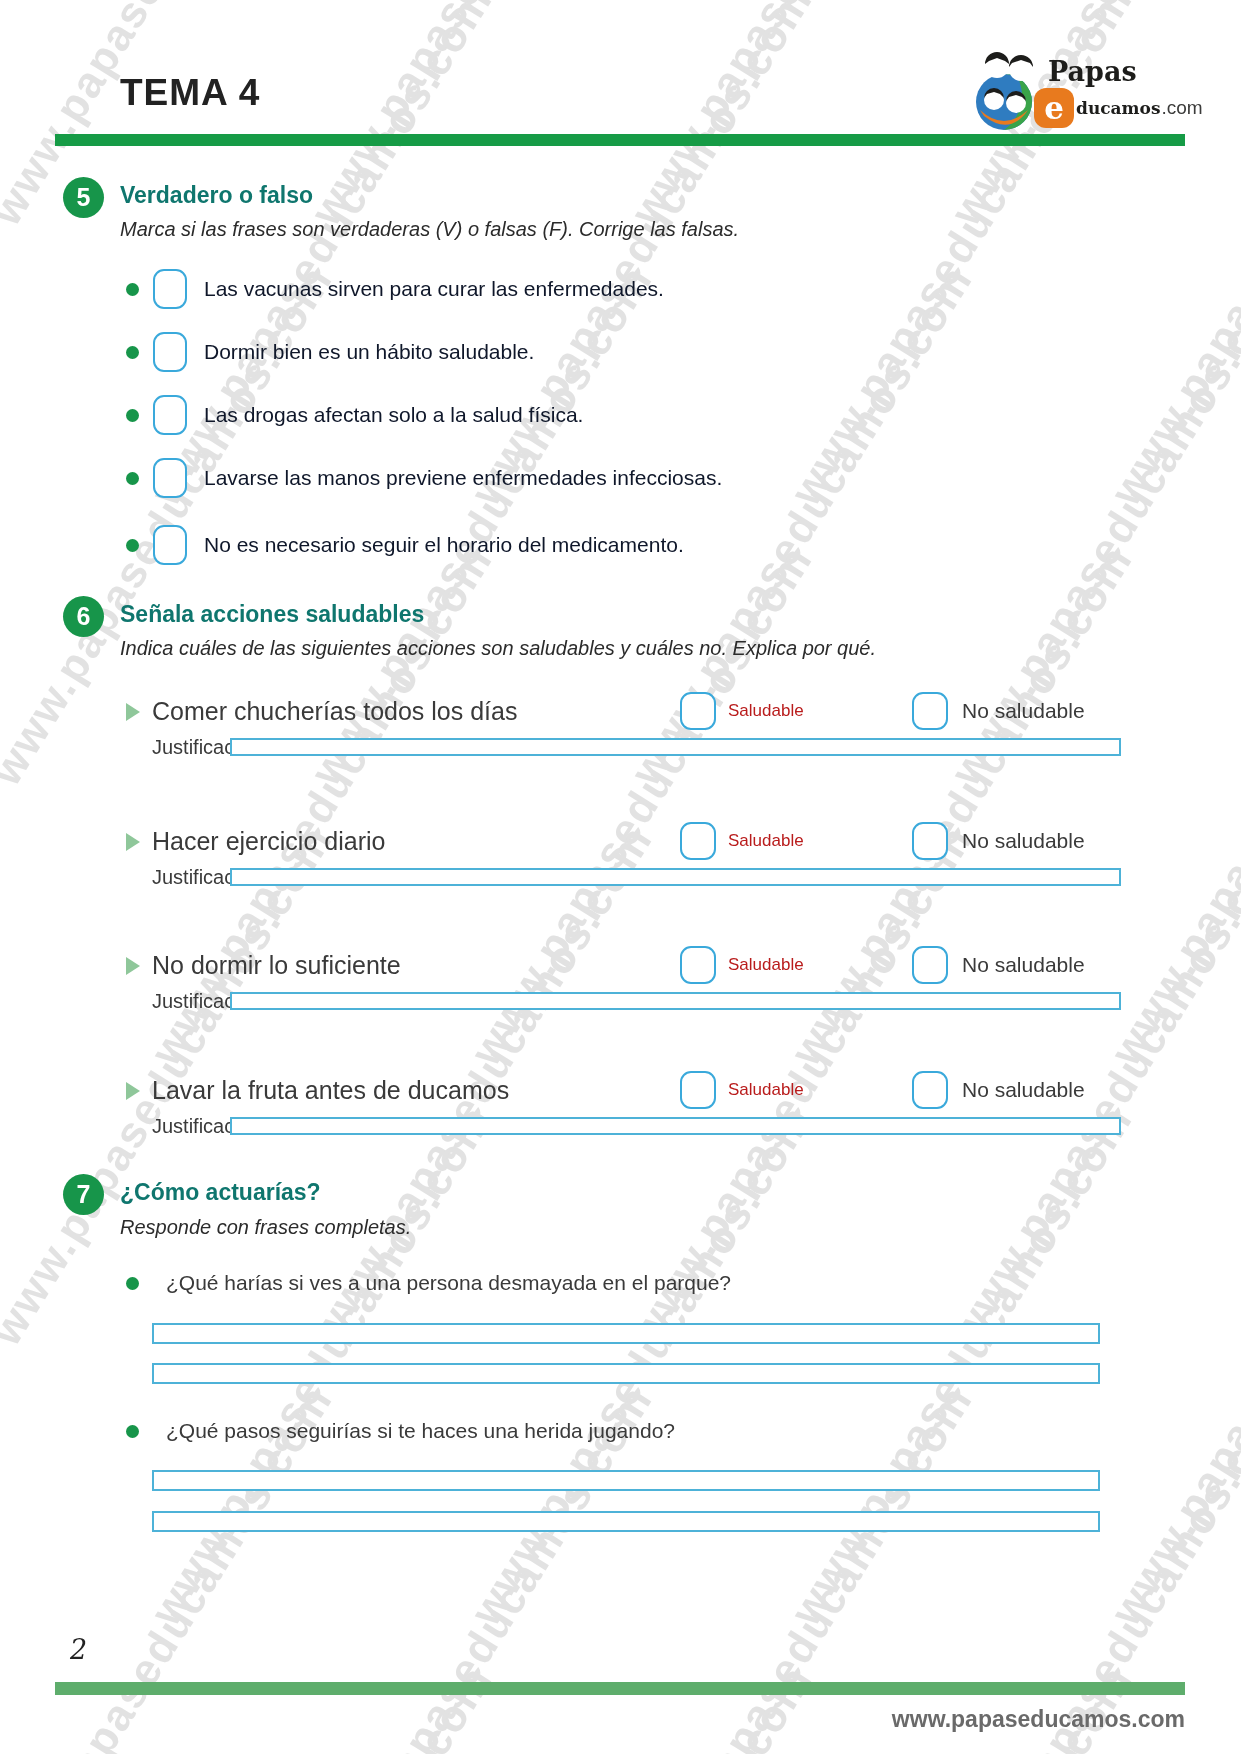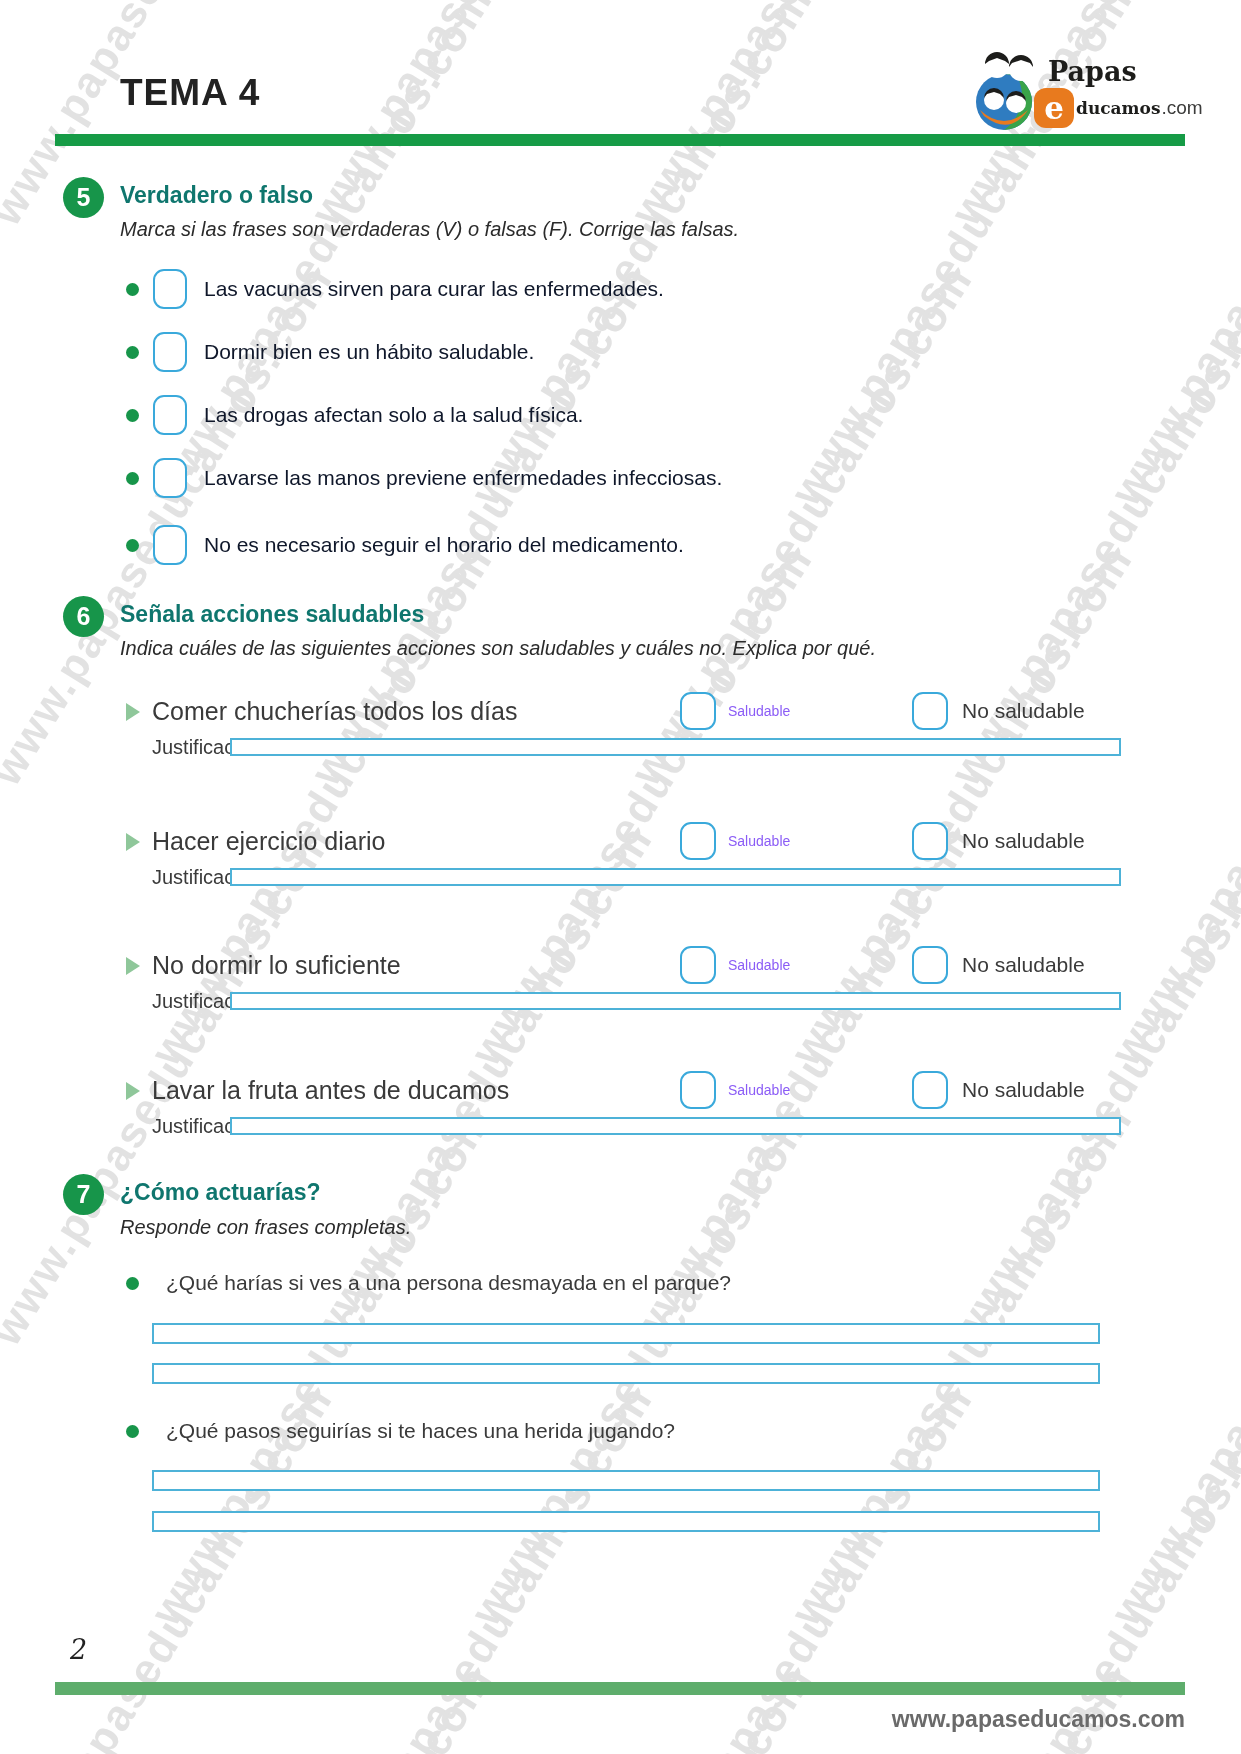--- a/index.html
+++ b/index.html
@@ -34,21 +34,21 @@
   .s5-row{position:absolute;left:126px;display:flex;align-items:center;height:42px;}
   .dot{width:13px;height:13px;border-radius:50%;background:#17954a;margin-right:14px;flex:0 0 auto;}
   .cbox{width:34px;height:40px;border:2px solid #3aa9db;border-radius:11px;background:#fff;box-sizing:border-box;flex:0 0 auto;}
   .s5-label{margin-left:17px;font-size:21px;color:#0f172a;}
   
   .s6-row{position:absolute;left:0;width:1241px;height:80px;}
   .tri{position:absolute;left:126px;top:11px;width:0;height:0;
        border-left:14px solid #8fc79a;border-top:9px solid transparent;border-bottom:9px solid transparent;}
   .s6-text{position:absolute;left:152px;top:0;font-size:25px;line-height:38px;color:#3a3a3a;}
   .cb-a{position:absolute;left:680px;top:0;width:36px;height:38px;border:2px solid #3aa9db;border-radius:11px;background:#fff;box-sizing:border-box;}
-  .lb-a{position:absolute;left:728px;top:0;font-size:14px;line-height:38px;color:#8b5cf6;}
+  .lb-a{position:absolute;left:728px;top:0;font-size:17px;line-height:38px;color:#b91c1c;}
   .cb-b{position:absolute;left:912px;top:0;width:36px;height:38px;border:2px solid #3aa9db;border-radius:11px;background:#fff;box-sizing:border-box;}
   .lb-b{position:absolute;left:962px;top:0;font-size:21px;line-height:38px;color:#3a3a3a;}
   .justif-label{position:absolute;left:152px;top:44px;font-size:20px;color:#3a3a3a;}
   .justif-input{position:absolute;left:230px;top:46px;width:891px;height:18px;border:2px solid #4db2d8;background:#fff;box-sizing:border-box;}
   
   .q-row{position:absolute;left:126px;display:flex;align-items:center;height:30px;}
   .q-text{margin-left:13px;font-size:21px;color:#3a3a3a;}
   .answer-line{position:absolute;left:152px;width:948px;height:21px;border:2px solid #4db2d8;background:#fff;box-sizing:border-box;}
   
   .page-num{position:absolute;left:70px;top:1634px;font-size:27px;font-style:italic;

